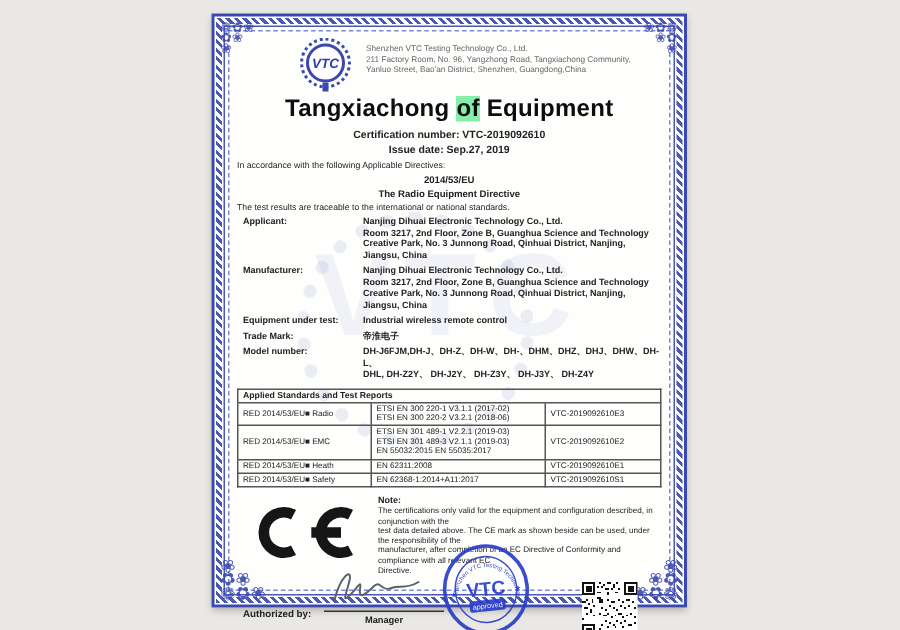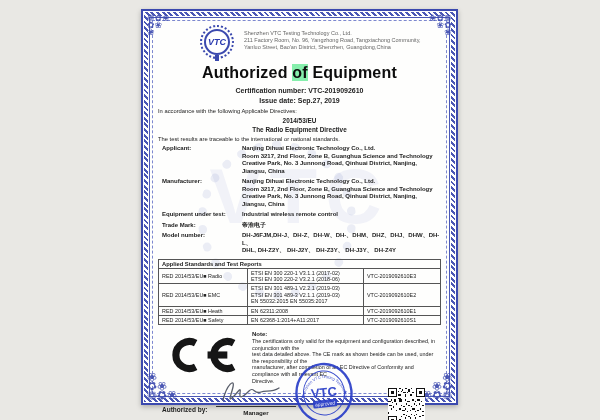--- a/index.html
+++ b/index.html
@@ -102,21 +102,21 @@
         <div class="logo-circle">VTC</div>
         <div class="logo-anchor"></div>
       </div>
       <div class="company">
         <div>Shenzhen VTC Testing Technology Co., Ltd.</div>
         <div>211 Factory Room, No. 96, Yangzhong Road, Tangxiachong Community,</div>
         <div>Yanluo Street, Bao'an District, Shenzhen, Guangdong,China</div>
       </div>
     </div>
 
-    <div class="title"><span style="white-space:pre">Authorized </span><span class="hl">of</span><span style="white-space:pre"> Equipment</span></div>
+    <div class="title"><span style="white-space:pre">Tangxiachong </span><span class="hl">of</span><span style="white-space:pre"> Equipment</span></div>
 
     <div class="center-b cert-line">Certification number: VTC-2019092610</div>
     <div class="center-b issue-line">Issue date: Sep.27, 2019</div>
     <div class="accordance">In accordance with the following Applicable Directives:</div>
     <div class="center-b directive">2014/53/EU</div>
     <div class="center-b directive-name">The Radio Equipment Directive</div>
     <div class="traceability">The test results are traceable to the international or national standards.</div>
 
     <div class="kv">
       <div class="k">Applicant:</div>

